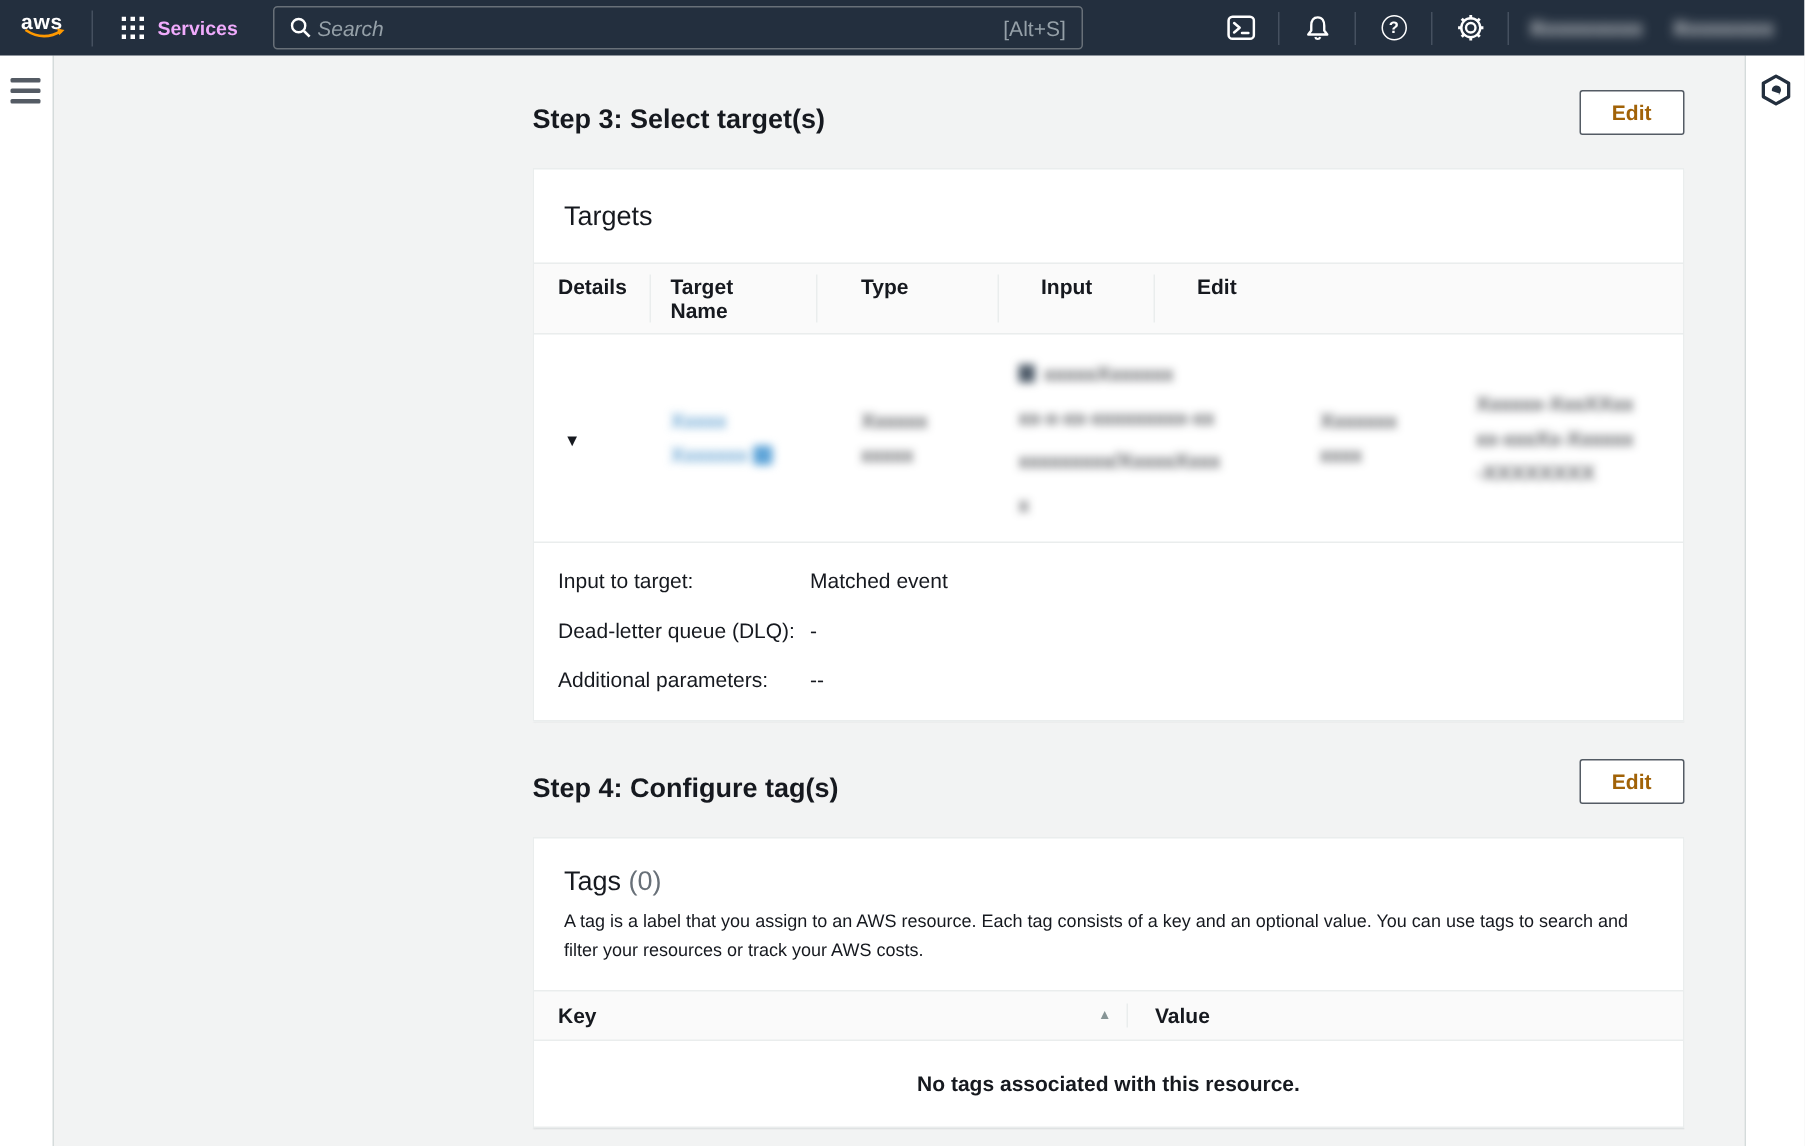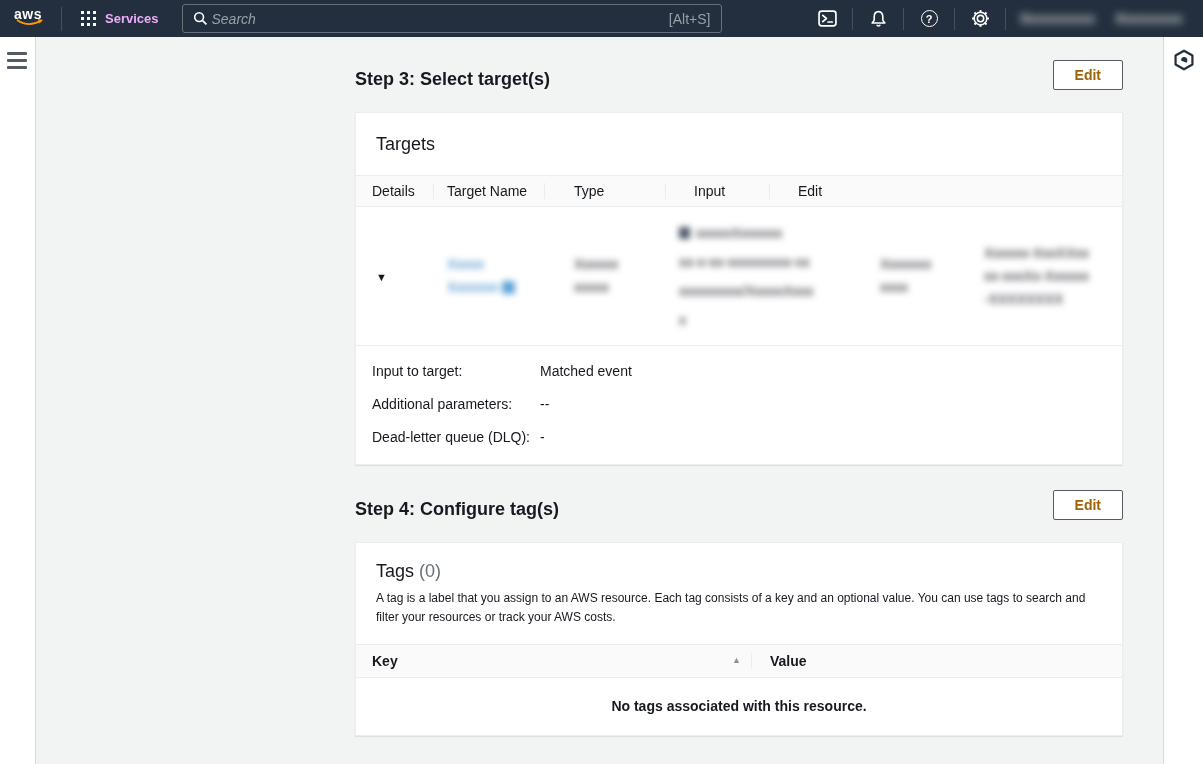--- a/index.html
+++ b/index.html
@@ -39,21 +39,21 @@
   .btn-secondary { background:#fff; border:1px solid #545b64; border-radius:2px; color:#a16207; font-weight:bold; font-size:14px; height:30px; padding:0 21px; font-family:inherit; cursor:pointer; }
 
   
   .card { background:#fff; border:1px solid #eaeded; box-shadow:0 1px 1px 0 rgba(0,28,36,.08); margin-top:22px; }
   .card-title-row { padding:21px 20px 20px; }
   .card-title { font-size:18px; font-weight:normal; }
   .tags-count { color:#687078; }
   .tags-desc { font-size:12px; line-height:1.6; margin-top:7px; max-width:732px; color:#16191f; }
 
   
-  .tbl-head { display:flex; background:#fafafa; border-top:1px solid #eaeded; border-bottom:1px solid #eaeded; font-weight:normal; font-size:14px; }
+  .tbl-head { display:flex; background:#fafafa; border-top:1px solid #eaeded; border-bottom:1px solid #eaeded; font-weight:bold; font-size:14px; }
   .cell { padding:7px 14px; position:relative; }
   .tbl-head .cell + .cell::before { content:""; position:absolute; left:0; top:7px; bottom:7px; width:1px; background:#eaeded; }
   .c-details { width:77px; padding-left:16px; }
   .c-name { width:111px; }
   .c-type { width:121px; padding-left:30px; }
   .c-arn { width:186px; }
   .c-input { width:104px; padding-left:29px; }
   .c-role { flex:1; padding-left:29px; }
   .tbl-row { display:flex; align-items:center; min-height:107px; font-size:14px; }
   .tbl-row .cell { padding-top:10px; padding-bottom:10px; }
@@ -215,26 +215,26 @@
           <span class="r-line">xx-xxxXx-Xxxxxx</span>
           <span class="r-line">-XXXXXXXX</span>
         </div>
       </div>
       <div class="detail-rows">
         <div class="detail-row">
           <div class="detail-label">Input to target:</div>
           <div class="detail-value">Matched event</div>
         </div>
         <div class="detail-row">
+          <div class="detail-label">Dead-letter queue (DLQ):</div>
+          <div class="detail-value">-</div>
+        </div>
+        <div class="detail-row">
           <div class="detail-label">Additional parameters:</div>
           <div class="detail-value">--</div>
-        </div>
-        <div class="detail-row">
-          <div class="detail-label">Dead-letter queue (DLQ):</div>
-          <div class="detail-value">-</div>
         </div>
       </div>
     </div>
 
     <div class="section-head" style="margin-top:25px;">
       <div class="section-title">Step 4: Configure tag(s)</div>
       <button class="btn-secondary">Edit</button>
     </div>
 
     <div class="card">

